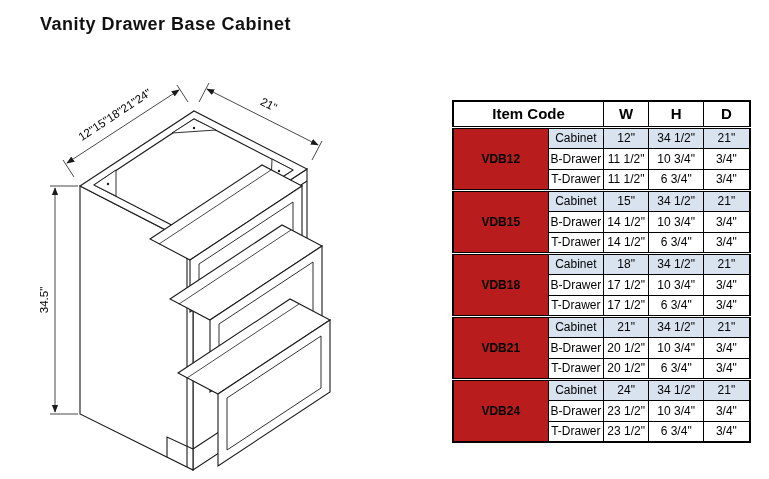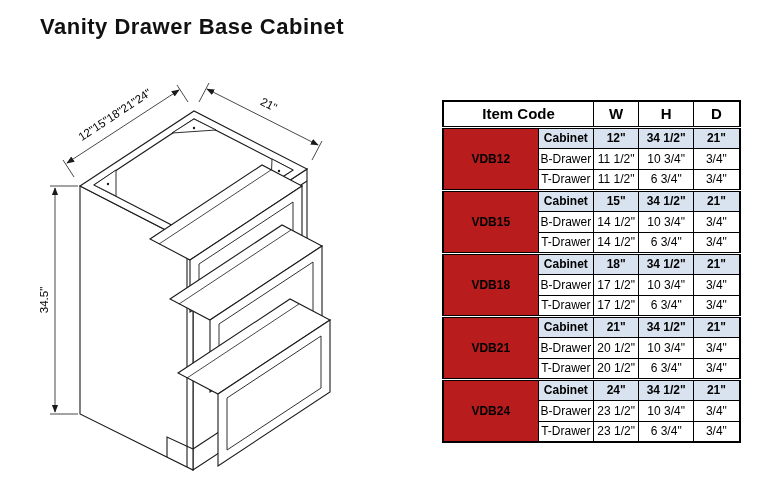--- a/index.html
+++ b/index.html
@@ -3,47 +3,47 @@
 <meta charset="utf-8">
 <style>
   * { margin:0; padding:0; box-sizing:border-box; }
   html,body { background:#fff; }
   body {
     width:769px; height:479px; position:relative; overflow:hidden;
     font-family:"Liberation Sans", sans-serif; color:#000;
   }
   .page-title {
     position:absolute; left:40px; top:14px;
-    font-size:22px; font-weight:bold; letter-spacing:0.5px; color:#111;
+    font-size:18px; font-weight:bold; letter-spacing:0.5px; color:#111;
   }
   .drawing {
     position:absolute; left:38px; top:78px; width:420px; height:400px;
   }
   .drawing [stroke] { stroke-linejoin:round; }
   .drawing text {
     font-family:"Liberation Sans", sans-serif;
     font-size:11.5px; fill:#000;
   }
-  .spec-table-wrap { position:absolute; left:442px; top:100px; }
+  .spec-table-wrap { position:absolute; left:452px; top:100px; }
   table.spec {
     border-collapse:collapse; table-layout:fixed;
     border:2px solid #000;
   }
   table.spec th, table.spec td {
     border:1px solid #000; text-align:center; vertical-align:middle;
     padding:0 2px; overflow:hidden; white-space:nowrap;
   }
   table.spec thead th {
     height:26px; font-size:15px; font-weight:bold;
     border-bottom:3px double #000; background:#fff;
   }
   table.spec tbody td { height:21px; font-size:12px; }
   td.code { font-weight:bold; font-size:12.5px; background:#fff; }
   td.sub  { font-size:9px; }
-  tr.cab td { background:var(--shade, #d9e3f0);font-weight:bold; }
+  tr.cab td { background:var(--shade, #d9e3f0); }
   tr.cab td.code { background:#b91c1c; }
   tr.gstart td { border-top:3px double #000; }
 </style>
 </head>
 <body>
 
 <h1 class="page-title">Vanity Drawer Base Cabinet</h1>
 
 <svg class="drawing" viewBox="0 0 420 400" stroke="#1a1a1a" stroke-width="1.1" fill="none">
   <defs>

